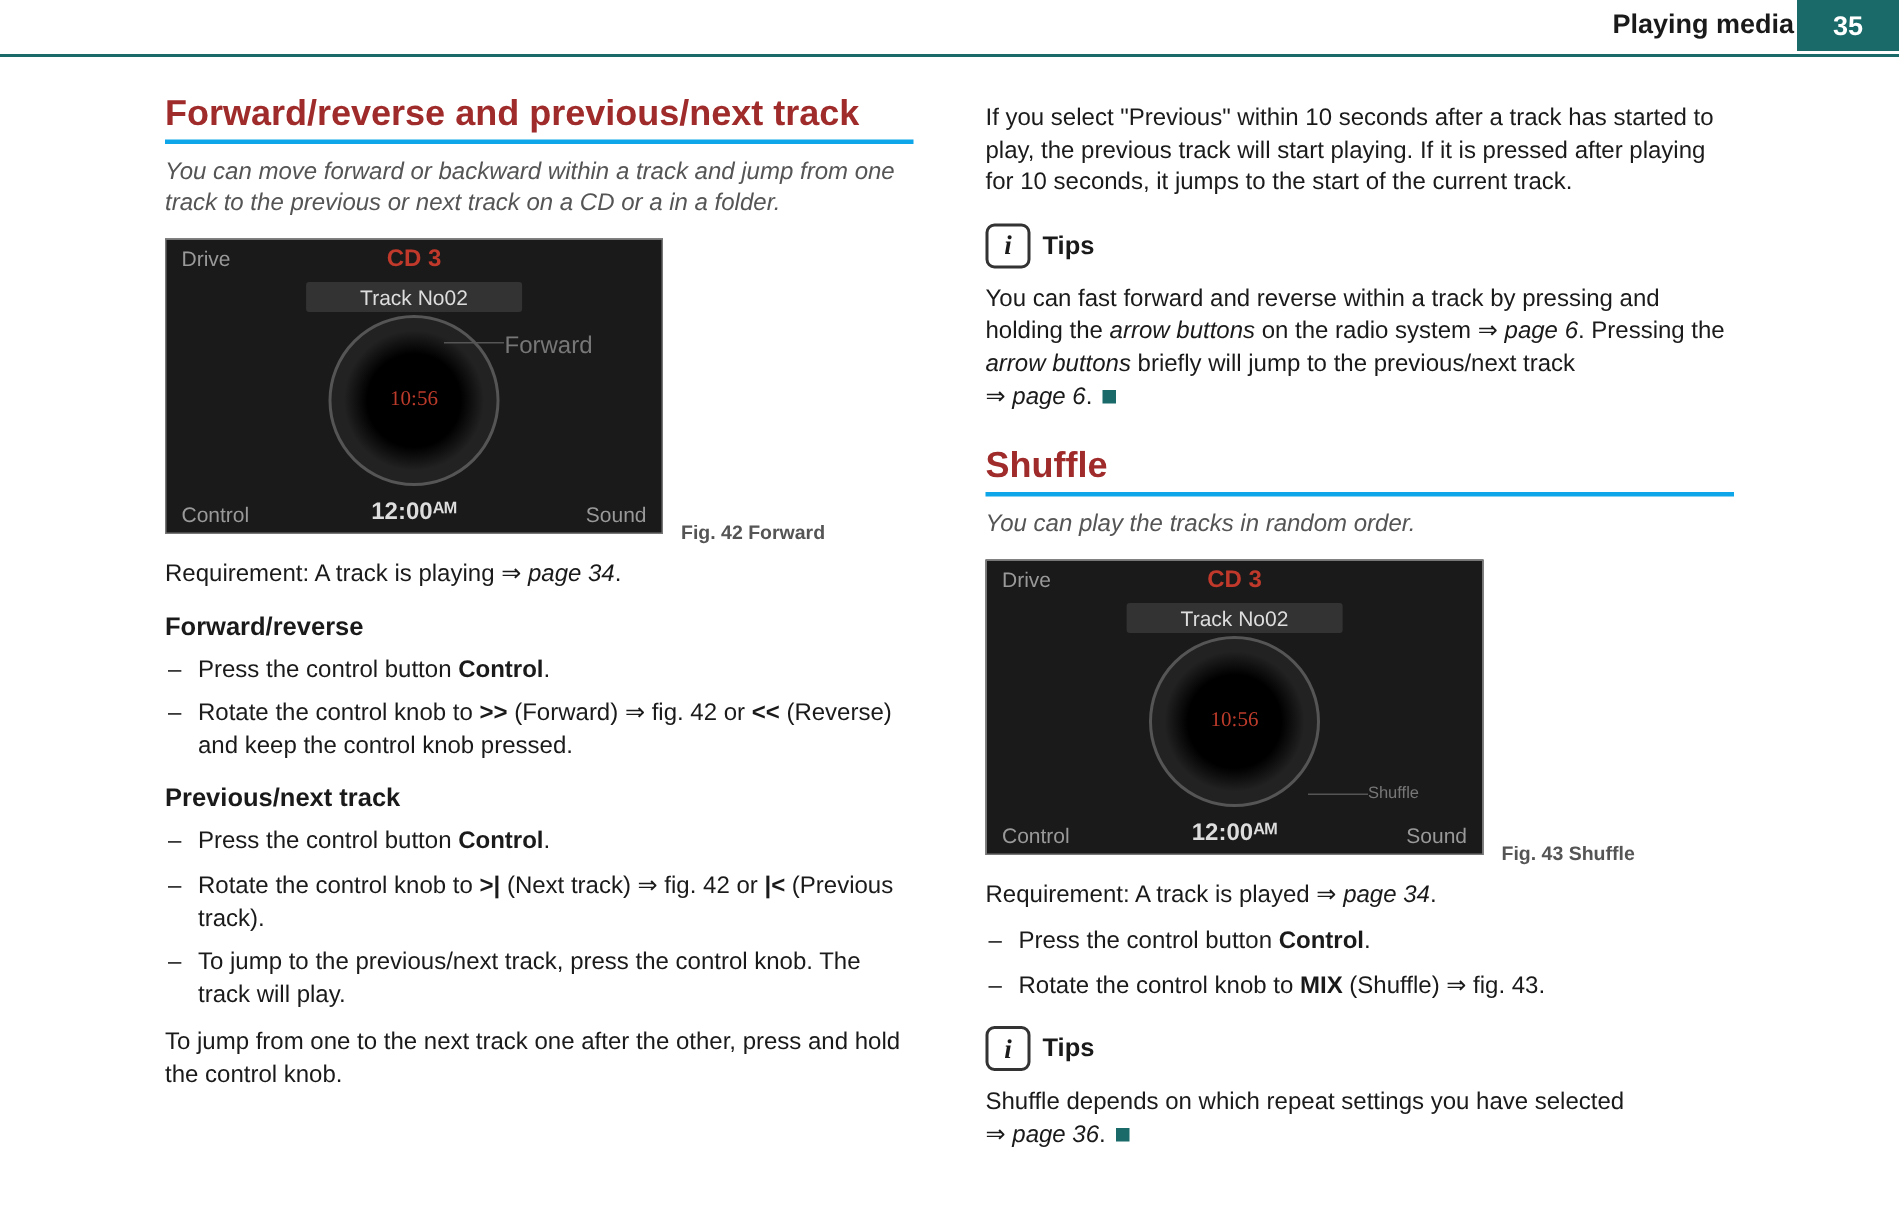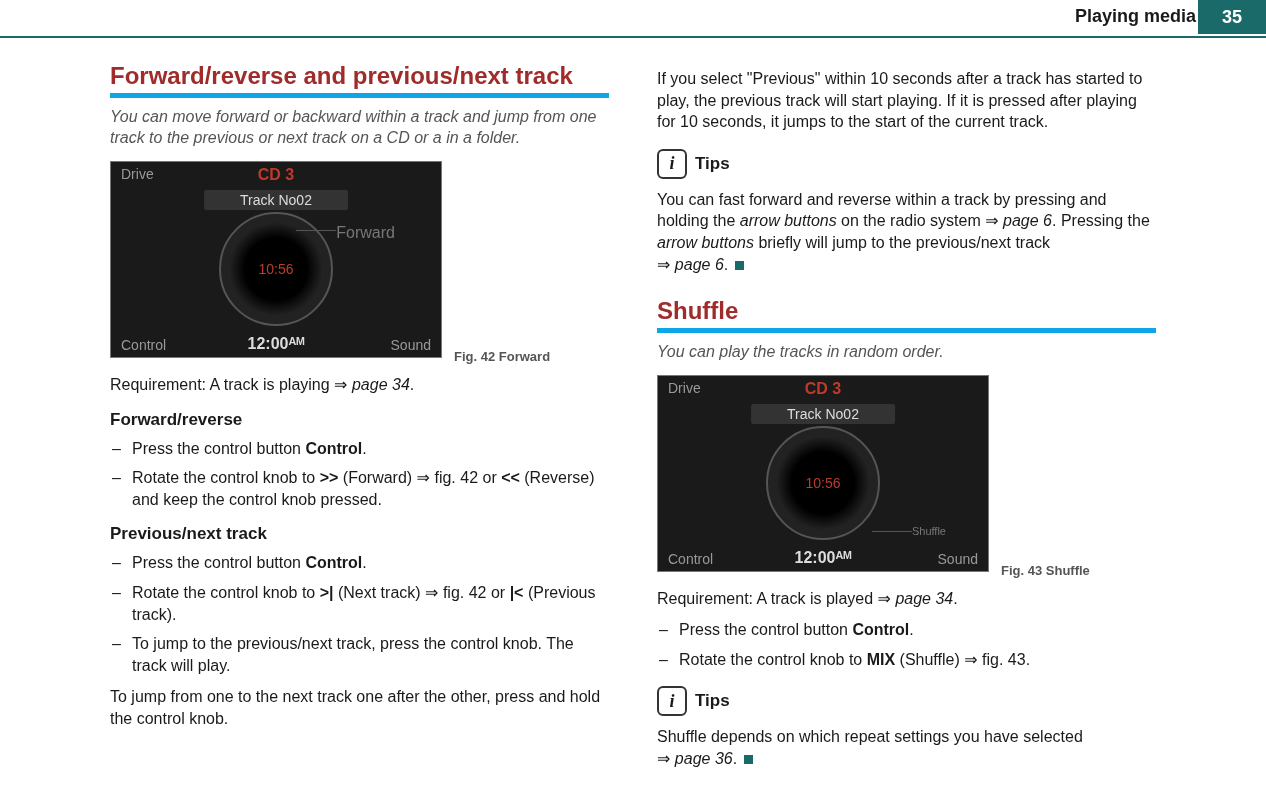--- a/index.html
+++ b/index.html
@@ -47,21 +47,21 @@
   .col {
     flex: 1;
     min-width: 0;
   }
   h2.section-title {
     color: #a02b2b;
     font-size: 24px;
     margin: 4px 0 0 0;
     font-weight: bold;
     padding-bottom: 2px;
-    border-bottom: 5px solid #0ea5e9;
+    border-bottom: 3px solid #0ea5e9;
     line-height: 1.2;
   }
   .lede {
     font-style: italic;
     color: #555;
     margin: 8px 0 12px 0;
     line-height: 1.35;
   }
   .figure {
     width: 330px;
@@ -76,20 +76,21 @@
   .figure .trackbar {
     position: absolute; top: 28px; left: 50%; transform: translateX(-50%);
     background: #333; color: #ddd; font-size: 14px; padding: 2px 36px;
     border-radius: 2px;
   }
   .figure .dial {
     position: absolute; top: 50px; left: 50%; transform: translateX(-50%);
     width: 110px; height: 110px; border-radius: 50%;
     border: 2px solid #555;
     background: radial-gradient(circle at center, #000 40%, #222 60%);
+    font-family: Liberation Serif, serif;
   }
   .figure .dial-time {
     position: absolute; top: 50%; left: 50%; transform: translate(-50%,-50%);
     color: #bd3b2b; font-size: 14px;
   }
   .figure .label-fwd {
     position: absolute; top: 62px; right: 46px; color: #777; font-size: 16px;
   }
   .figure .label-fwd::before {
     content: ""; position: absolute; left: -40px; top: 6px; width: 40px; height: 1px; background: #555;

